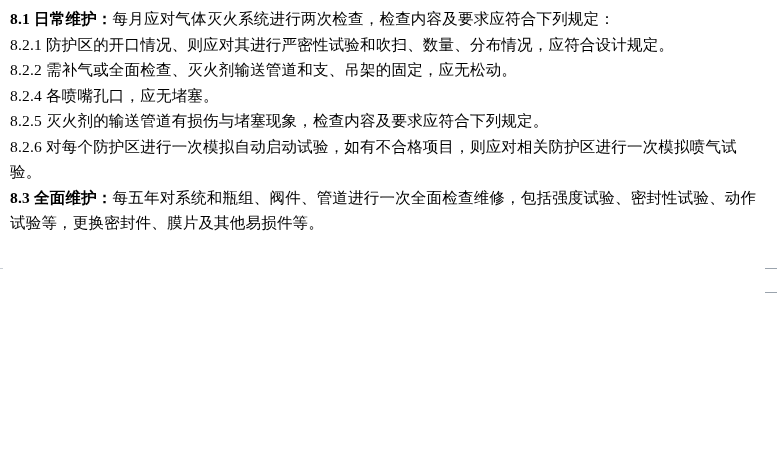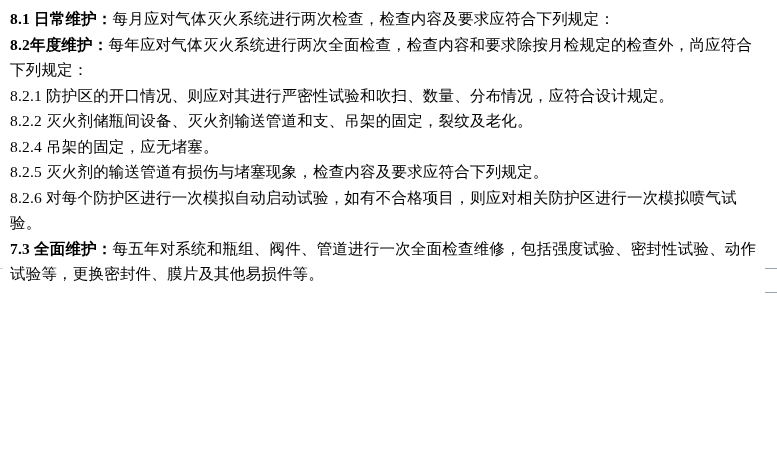--- a/index.html
+++ b/index.html
@@ -52,32 +52,31 @@
 </style>
 </head>
 <body>
 
 <div class="page">
 
   <p class="para"><span class="bold-head">8.1 日常维护：</span><span>每月应对气体灭火系统进行两次检查，检查内容及要求应符合下列规定：</span></p>
 
 
 
-  <p class="para"><span class="bold-head">8.2年度维护：</span><span>每年应对气体灭火系统进行两次全面检查，检查内容和要求除按月检规定的检查外，尚应符合下列规定：</span></p>
 
   <p class="para"><span>8.2.1 防护区的开口情况、则应对其进行严密性试验和吹扫、数量、分布情况，应符合设计规定。</span></p>
 
-  <p class="para"><span>8.2.2 灭火剂储瓶间设备、灭火剂输送管道和支、吊架的固定，裂纹及老化。</span></p>
+  <p class="para"><span>8.2.2 需补气或全面检查、灭火剂输送管道和支、吊架的固定，应无松动。</span></p>
 
 
-  <p class="para"><span>8.2.4 吊架的固定，应无堵塞。</span></p>
+  <p class="para"><span>8.2.4 各喷嘴孔口，应无堵塞。</span></p>
 
   <p class="para"><span>8.2.5 灭火剂的输送管道有损伤与堵塞现象，检查内容及要求应符合下列规定。</span></p>
 
   <p class="para"><span>8.2.6 对每个防护区进行一次模拟自动启动试验，如有不合格项目，则应对相关防护区进行一次模拟喷气试验。</span></p>
 
-  <p class="para"><span class="bold-head">7.3 全面维护：</span><span>每五年对系统和瓶组、阀件、管道进行一次全面检查维修，包括强度试验、密封性试验、动作试验等，更换密封件、膜片及其他易损件等。</span></p>
+  <p class="para"><span class="bold-head">8.3 全面维护：</span><span>每五年对系统和瓶组、阀件、管道进行一次全面检查维修，包括强度试验、密封性试验、动作试验等，更换密封件、膜片及其他易损件等。</span></p>
 
   <div class="edge-mark one"></div>
   <div class="edge-mark two"></div>
   <div class="edge-left one"></div>
 
 </div>
 
 </body></html>

